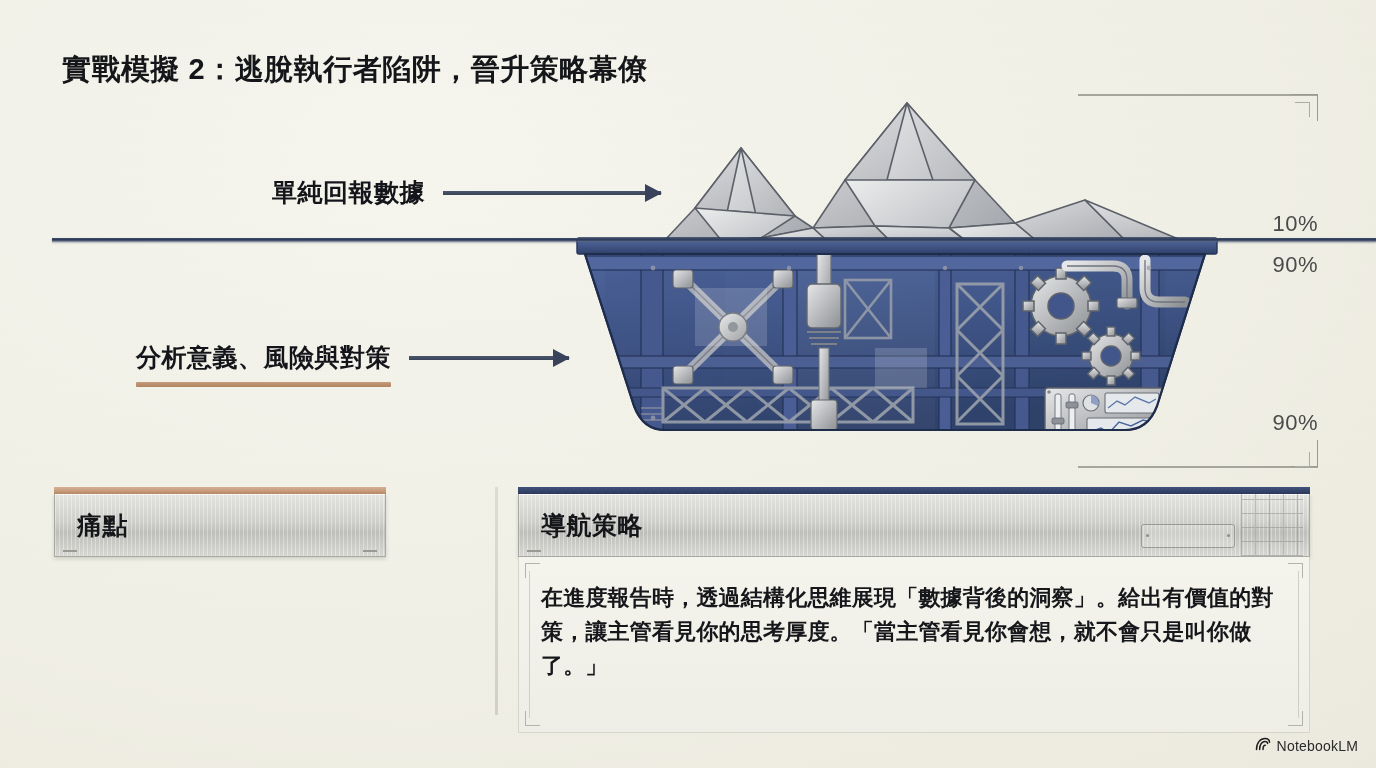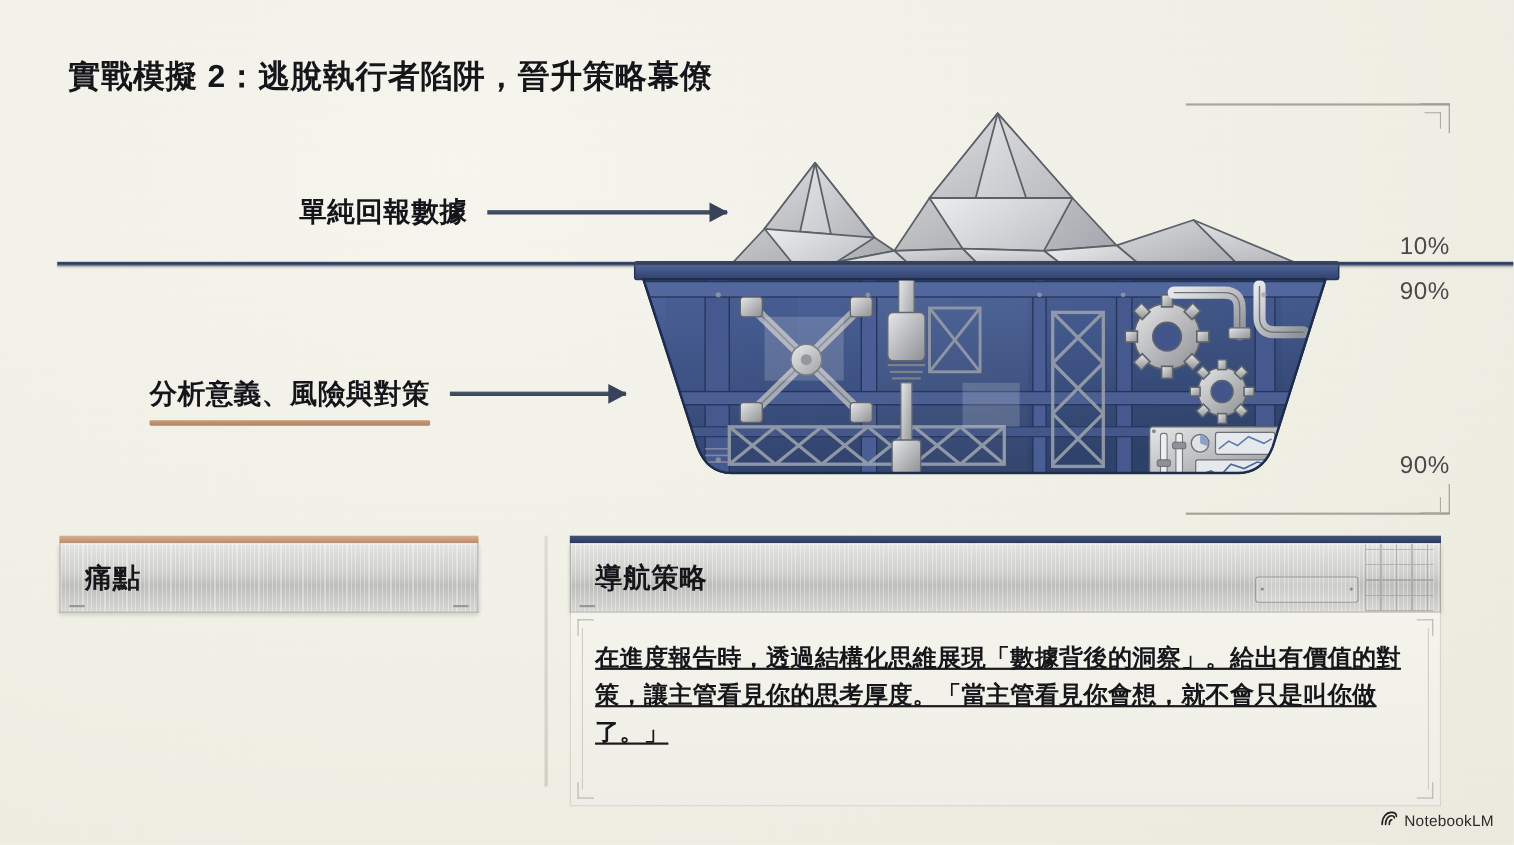--- a/index.html
+++ b/index.html
@@ -186,21 +186,21 @@
   .screw.tl { left: 9px; top: 8px; }
   .screw.tr { right: 9px; top: 8px; }
   .screw.bl { left: 9px; bottom: 8px; }
   .screw.br { right: 9px; bottom: 8px; }
 
   
   .card {
     position: absolute;
     top: 487px;
   }
-  #card-pain { left: 54px; width: 381px; }
+  #card-pain { left: 54px; width: 332px; }
   #card-strategy { left: 518px; width: 792px; }
 
   .card-accent {
     height: 7px;
     width: 100%;
   }
   #card-pain .card-accent   { background: linear-gradient(180deg, #d6b094, #b98a67); }
   #card-strategy .card-accent { background: linear-gradient(180deg, #41527a, #2c3a5c); }
 
   .card-header {
@@ -260,21 +260,21 @@
 
   .card-body {
     position: relative;
     background: linear-gradient(180deg, #f4f3ec 0%, #efeee6 100%);
     border: 1px solid #d6d5cc;
     border-top: none;
     padding: 24px 22px 22px 22px;
     box-sizing: border-box;
   }
   #card-pain .card-body { height: 160px; }
-  #card-strategy .card-body { height: 176px; text-decoration: underline; }
+  #card-strategy .card-body { height: 176px; }
   .card-body .btext {
     font-size: 22px;
     font-weight: bold;
     line-height: 1.55;
     color: #16171b;
     letter-spacing: .2px;
   }
   .bracket {
     position: absolute;
     width: 14px; height: 14px;

